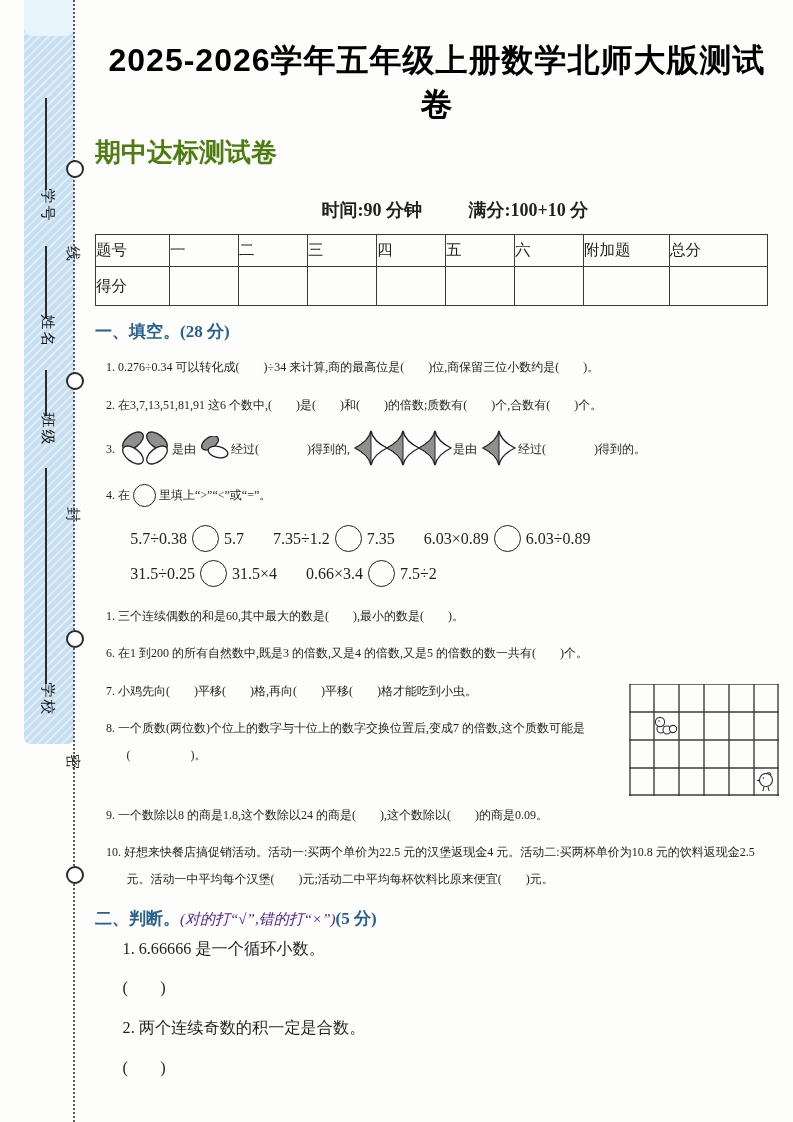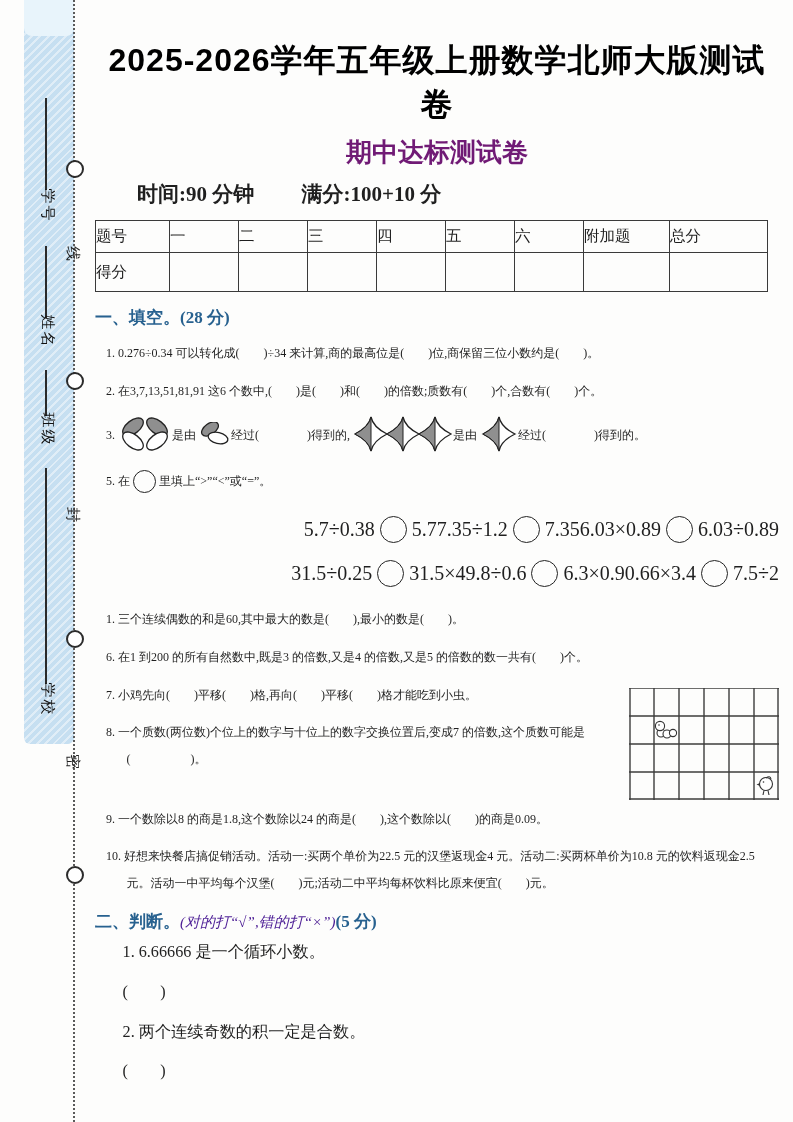--- a/index.html
+++ b/index.html
@@ -23,36 +23,36 @@
   .band-cap{position:absolute;left:24px;top:0;width:50px;height:36px;background:#e8f4fb;border-radius:0 0 8px 8px;}
   .dotline{position:absolute;left:73px;top:0;height:1122px;width:0;border-left:2px dotted #5a5a5a;}
   .seal-circle{position:absolute;left:66px;width:14px;height:14px;background:#fff;border:2px solid #2b2b2b;border-radius:50%;}
   .seal-char{position:absolute;left:62px;width:20px;text-align:center;font-size:15px;color:#222;transform:rotate(90deg);}
   .vline{position:absolute;left:45px;width:2px;background:#2a2a2a;}
   .vlabel{position:absolute;left:28px;width:38px;text-align:center;font-size:15px;color:#111;transform:rotate(90deg);letter-spacing:2px;}
 
   
   .content{position:absolute;left:95px;top:39px;width:684px;}
   .title{margin:0;text-align:center;font-family:"Liberation Sans","DejaVu Sans",sans-serif;font-weight:bold;font-size:32px;letter-spacing:1px;color:#000;}
-  .subtitle{margin:8px 0 0 0;text-align:center;font-family:Liberation Mono, monospace;font-weight:bold;font-size:26px;color:#701a75;}
-  .info-line{margin-top:10px;text-align:left;font-weight:bold;font-size:21px;padding-right:6px;}
+  .subtitle{margin:8px 0 0 0;text-align:left;font-family:Liberation Mono, monospace;font-weight:bold;font-size:26px;color:#4d7c0f;}
+  .info-line{margin-top:28px;text-align:center;font-weight:bold;font-size:18px;padding-right:6px;}
   .info-line span{margin-left:42px;}
 
   table.score{border-collapse:collapse;width:672px;margin-top:12px;table-layout:fixed;}
   table.score th,table.score td{border:1.5px solid #3a3a3a;font-weight:normal;font-size:15.5px;text-align:left;padding:0;}
   table.score tr.hdr  th{height:31px;}
   table.score tr.fill td{height:38px;}
   col.c-label{width:74px;} col.c-num{width:69px;} col.c-extra{width:86px;} col.c-total{width:98px;}
 
   .sec-heading{margin:14px 0 0 0;font-size:17px;font-weight:bold;color:#27618f;font-family:Liberation Serif, serif;}
   .sec-heading .pts{font-weight:bold;color:#27618f;}
   .sec-heading .note{font-weight:normal;font-style:italic;font-size:15px;color:#4c1d95;}
 
   .question{margin:11px;font-size:12px;line-height:2.22;padding-left:1.7em;text-indent:-1.7em;}
-  .q-sub{margin:0;font-size:20px;line-height:2.22;padding-left:2.2em;display:flex;justify-content:flex-end;max-width:655px;}
+  .q-sub{margin:0;font-size:16px;line-height:2.22;padding-left:2.2em;display:flex;justify-content:flex-start;max-width:655px;gap:29px;}
   .cmp-item{white-space:nowrap;}
   .circle{display:inline-block;width:25px;height:25px;border:1.6px solid #222;border-radius:50%;vertical-align:middle;margin:0 5px 3px 5px;}
   .circle.small{width:21px;height:21px;margin:0 3px 3px 3px;}
 
   .q3-line svg{vertical-align:middle;margin:0 1px 4px 1px;}
 
   .q78{margin:0;}
   .grid-fig{float:right;margin:6px 0 6px 14px;}
   .clear{clear:both;}
 
@@ -156,30 +156,29 @@
         <path d="M49,2 Q47,12 33,19 Q47,26 49,36 Z" fill="#8f8f8f" stroke="#222" stroke-width="1"></path>
         <path d="M81,2 Q83,12 97,19 Q83,26 81,36 Q79,26 65,19 Q79,12 81,2 Z" fill="#fff" stroke="#222" stroke-width="1.3"></path>
         <path d="M81,2 Q79,12 65,19 Q79,26 81,36 Z" fill="#8f8f8f" stroke="#222" stroke-width="1"></path>
       </svg><span>是由</span>
       <svg width="36" height="38" viewBox="0 0 36 38">
         <path d="M18,2 Q20,12 34,19 Q20,26 18,36 Q16,26 2,19 Q16,12 18,2 Z" fill="#fff" stroke="#222" stroke-width="1.3"></path>
         <path d="M18,2 Q16,12 2,19 Q16,26 18,36 Z" fill="#8f8f8f" stroke="#222" stroke-width="1"></path>
       </svg><span>经过(　　　　)得到的。</span>
     </p>
 
-    <p class="question"><span>5. 在</span><span class="circle small"></span><span>里填上“&gt;”“&lt;”或“=”。</span></p>
+    <p class="question"><span>4. 在</span><span class="circle small"></span><span>里填上“&gt;”“&lt;”或“=”。</span></p>
 
     <div class="q-sub">
       <span class="cmp-item"><span>5.7÷0.38</span><span class="circle"></span><span>5.7</span></span>
       <span class="cmp-item"><span>7.35÷1.2</span><span class="circle"></span><span>7.35</span></span>
       <span class="cmp-item"><span>6.03×0.89</span><span class="circle"></span><span>6.03÷0.89</span></span>
     </div>
     <div class="q-sub">
       <span class="cmp-item"><span>31.5÷0.25</span><span class="circle"></span><span>31.5×4</span></span>
-      <span class="cmp-item"><span>9.8÷0.6</span><span class="circle"></span><span>6.3×0.9</span></span>
       <span class="cmp-item"><span>0.66×3.4</span><span class="circle"></span><span>7.5÷2</span></span>
     </div>
 
     <p class="question">1. 三个连续偶数的和是60,其中最大的数是(　　),最小的数是(　　)。</p>
     <p class="question">6. 在1 到200 的所有自然数中,既是3 的倍数,又是4 的倍数,又是5 的倍数的数一共有(　　)个。</p>
 
     <div class="q78">
       <svg class="grid-fig" width="150" height="112" viewBox="0 0 150 112">
         <g stroke="#3c3c3c" stroke-width="1.4">
           <line x1="0" y1="0" x2="150" y2="0"></line>

